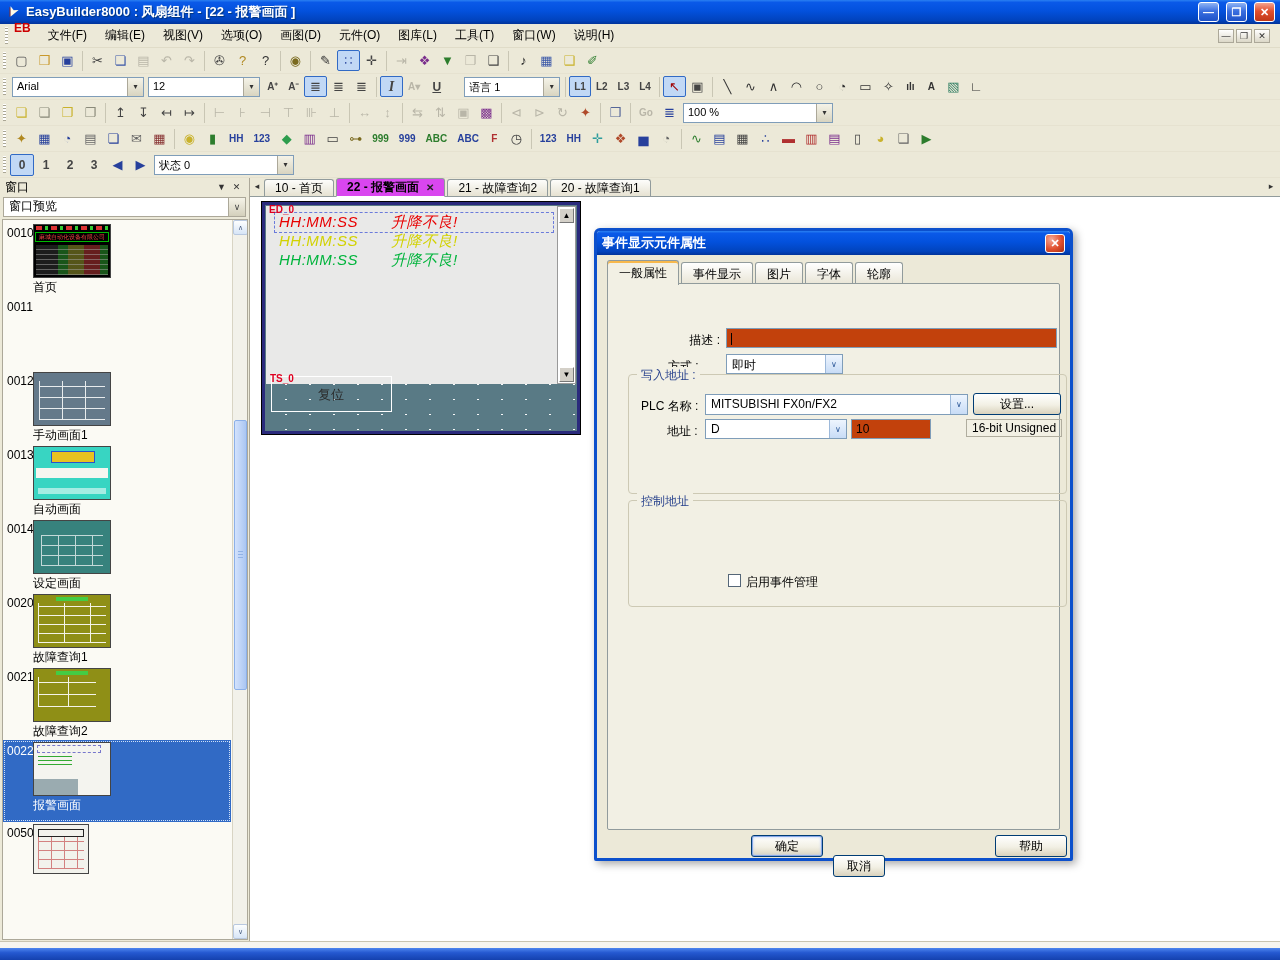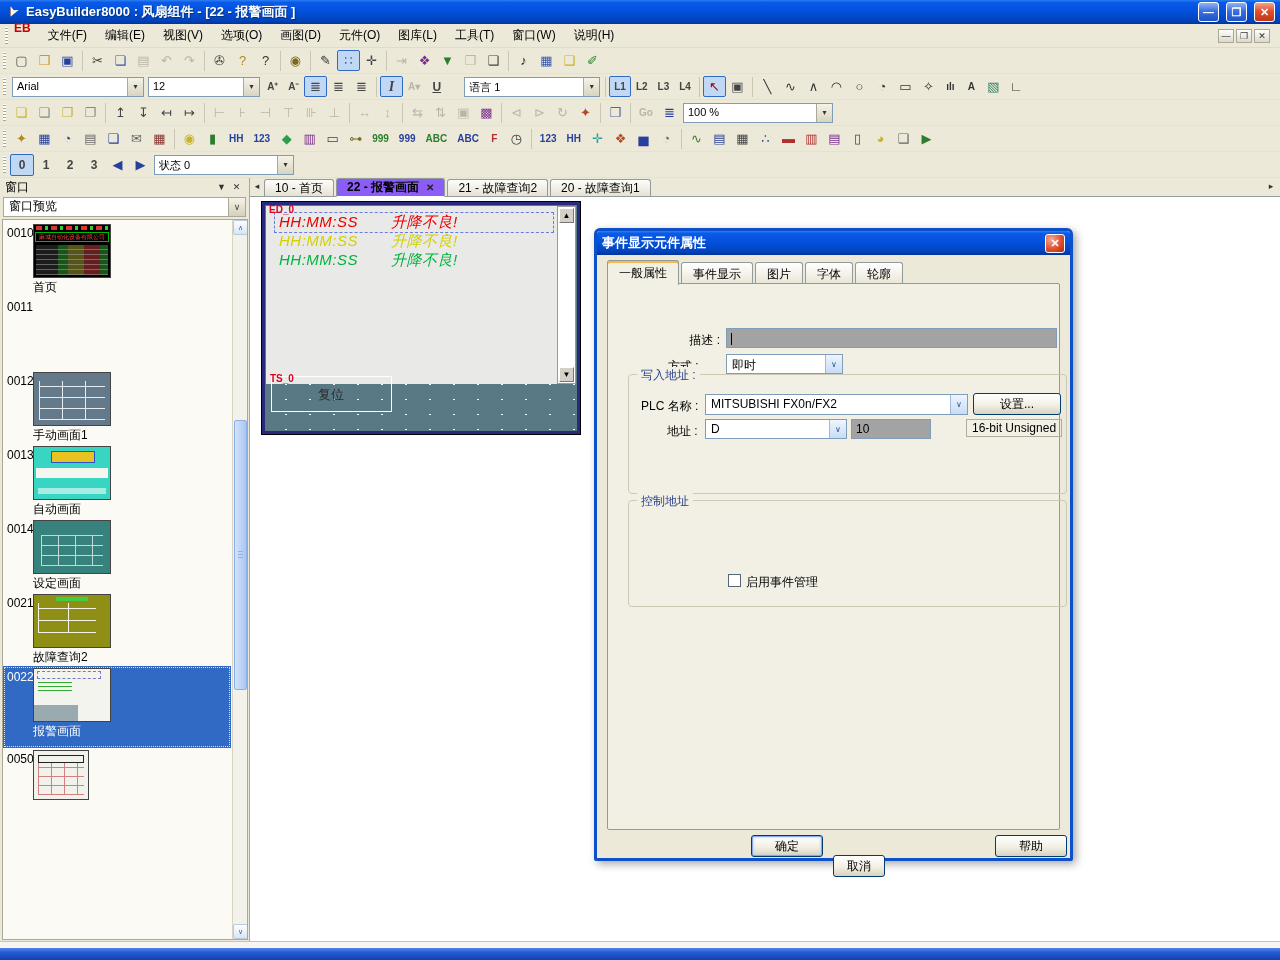--- a/index.html
+++ b/index.html
@@ -133,21 +133,21 @@
 
   
   .main{flex:1;display:flex;flex-direction:column;background:#fff;position:relative}
   .tabbar{height:19px;background:#ece9d8;border-bottom:1px solid #919b9c;display:flex;align-items:flex-end;
     padding-left:14px;position:relative}
   .tabnav{position:absolute;top:3px;font-size:9px;color:#333;width:12px;text-align:center}
   .tabnav.left{left:1px}.tabnav.right{right:3px}
   .tab{height:17px;padding:0 10px;margin-right:2px;border:1px solid #919b9c;border-bottom:none;
     border-radius:3px 3px 0 0;background:linear-gradient(#fdfdfb,#e6e2d2);font-size:12px;
     display:flex;align-items:center;gap:7px;white-space:nowrap}
-  .tab.active{background:#8b5cf6;font-weight:bold;height:19px;margin-bottom:-1px;border-bottom:1px solid #fff}
+  .tab.active{background:#d946ef;font-weight:bold;height:19px;margin-bottom:-1px;border-bottom:1px solid #fff}
   .tab-close{font-size:10px;font-weight:bold;color:#222}
   .canvas{flex:1;position:relative;background:#fff}
 
   .design-window{position:absolute;left:12px;top:5px;width:318px;height:232px;
     border:3px solid #2a2a7c;outline:1px solid #000;background:#597a85}
   .ev-area{position:absolute;left:1px;top:1px;width:291px;height:178px;background:#e9e9e8;
     background-image:radial-gradient(rgba(90,90,90,.35) .6px,transparent .7px);background-size:24px 14px}
   .ev-scroll{position:absolute;left:292px;top:1px;width:19px;height:178px;background:#fff;border:1px solid #999}
   .ev-btn{position:absolute;left:1px;width:15px;height:15px;background:#d4d0c8;font-size:8px;color:#000;
     display:flex;align-items:center;justify-content:center;border:1px solid;border-color:#fff #777 #777 #fff}
@@ -177,21 +177,21 @@
     font-size:11px;display:flex;align-items:center;justify-content:center;
     background:radial-gradient(circle at 30% 25%,#f4a896,#e1502e 55%,#a52d12)}
   .dlg-tabs{position:absolute;left:10px;top:31px;display:flex}
   .dtab{padding:3px 11px 2px;margin-right:2px;border:1px solid #919b9c;border-bottom:none;
     border-radius:3px 3px 0 0;background:linear-gradient(#fff,#e8e4d4);font-size:12px}
   .dtab.active{background:#f2f0e4;padding-top:4px;margin-top:-2px;position:relative;z-index:2;
     box-shadow:inset 0 2px 0 #f7b84c}
   .dlg-page{position:absolute;left:10px;right:10px;top:52px;height:547px;background:#f2f0e4;
     border:1px solid #919b9c;border-radius:0 2px 2px 2px}
   .flabel{position:absolute;font-size:12px;white-space:nowrap}
-  .xinput{position:absolute;background:#a3a3a3;border:1px solid #7f9db9;font-size:12px;padding:2px 4px;
+  .xinput{position:absolute;background:#c2410c;border:1px solid #7f9db9;font-size:12px;padding:2px 4px;
     font-family:"Liberation Sans",sans-serif}
   .caret{display:inline-block;width:1px;height:12px;background:#000;vertical-align:middle}
   .xcombo{position:absolute;background:#fff;border:1px solid #7f9db9;display:flex;align-items:stretch;font-size:12px}
   .xcombo .cv{flex:1;padding:2px 5px;white-space:nowrap;overflow:hidden}
   .xcombo .ca{width:17px;border-left:1px solid #9db9da;display:flex;align-items:center;justify-content:center;
     font-size:8px;color:#2b5797;background:linear-gradient(#eef5fe,#c8dcf6)}
   .groupbox{position:absolute;border:1px solid #cdc9b4;border-radius:4px}
   .glegend{position:absolute;top:-8px;left:8px;background:#f2f0e4;padding:0 4px;color:#27418c;font-size:12px}
   .xbtn{position:absolute;height:22px;border:1px solid #003c74;border-radius:3px;font-size:12px;
     background:linear-gradient(#fff,#f2f0e4 55%,#d9d2bd);display:flex;align-items:center;justify-content:center}
@@ -288,21 +288,21 @@
         </div>
         <span class="tbtn ttxt">A⁺</span>
         <span class="tbtn ttxt">A⁻</span>
         <span class="tbtn sel">≣</span>
         <span class="tbtn">≣</span>
         <span class="tbtn">≣</span>
         <span class="tsep"></span>
         <span class="tbtn sel ital">I</span>
         <span class="tbtn dis ttxt">A▾</span>
         <span class="tbtn und">U</span>
-        <div class="tcombo" style="width: 136px; margin-left: 16px;">
+        <div class="tcombo" style="width: 96px; margin-left: 16px;">
           <span class="tcombo-v">语言 1</span>
           <span class="tcombo-a">▾</span>
         </div>
         <span class="tsep"></span>
         <span class="tbtn sel ttxt">L1</span>
         <span class="tbtn ttxt">L2</span>
         <span class="tbtn ttxt">L3</span>
         <span class="tbtn ttxt">L4</span>
         <span class="tsep"></span>
         <span class="tbtn sel" style="color: rgb(160, 0, 0);">↖</span>
@@ -466,20 +466,27 @@
               <div class="wbody">
                 <div class="wthumb t0013"></div>
                 <div class="wlabel">自动画面</div>
               </div>
             </div>
             <div class="witem">
               <span class="wnum">0014</span>
               <div class="wbody">
                 <div class="wthumb t0014"></div>
                 <div class="wlabel">设定画面</div>
+              </div>
+            </div>
+            <div class="witem">
+              <span class="wnum">0020</span>
+              <div class="wbody">
+                <div class="wthumb t0020"></div>
+                <div class="wlabel">故障查询1</div>
               </div>
             </div>
             <div class="witem">
               <span class="wnum">0021</span>
               <div class="wbody">
                 <div class="wthumb t0021"></div>
                 <div class="wlabel">故障查询2</div>
               </div>
             </div>
             <div class="witem wsel">

